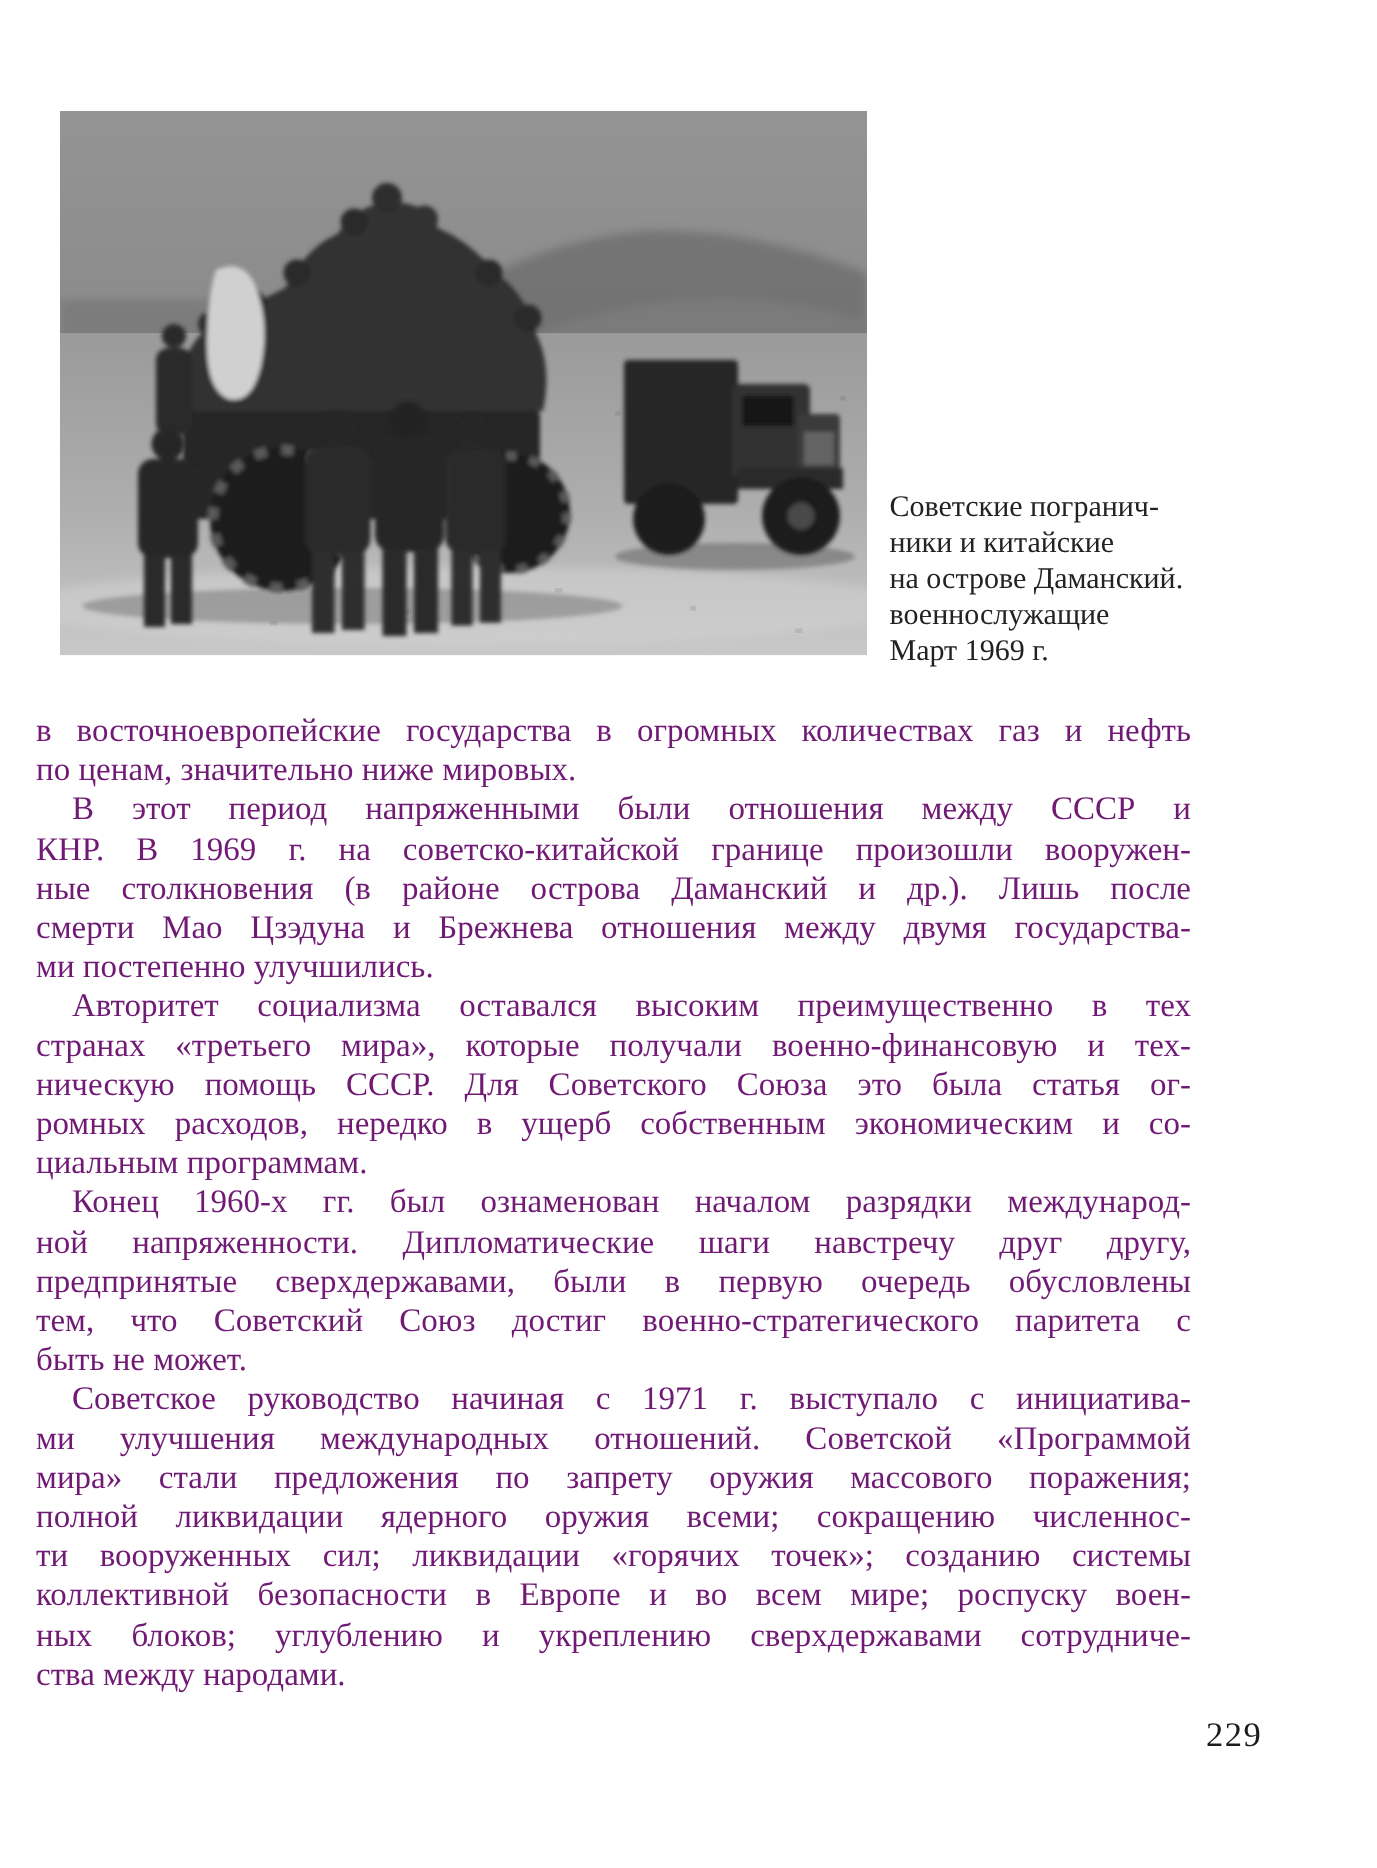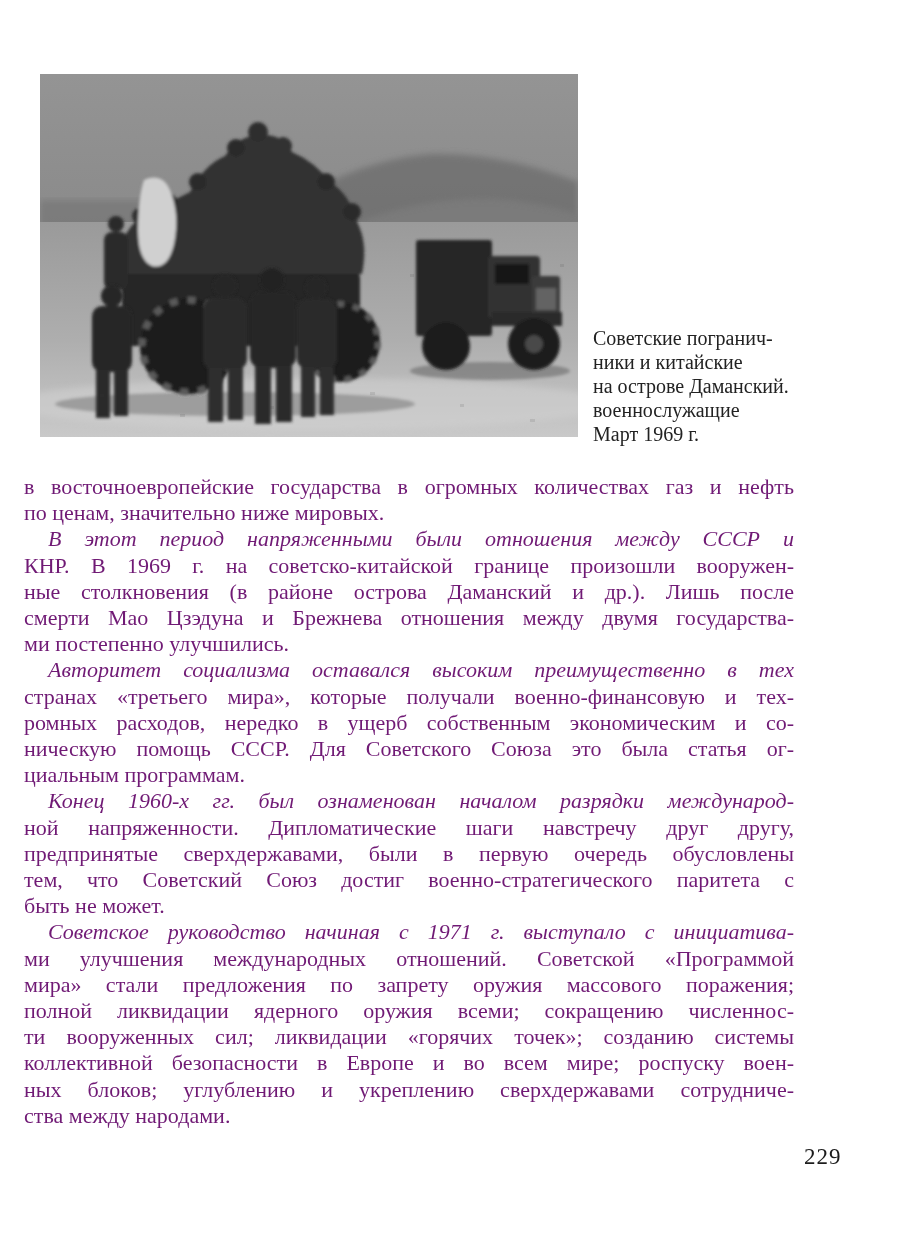--- a/index.html
+++ b/index.html
@@ -42,21 +42,21 @@
     left: 24px;
     top: 452px;
     width: 770px;
     font-size: 22px;
     line-height: 26.2px;
     color: #701a75;
     margin-top: 22px;
   }
   .tline { white-space: normal; }
   .jline { text-align: justify; text-align-last: justify; }
-  .tline.first-indent { text-indent: 24px; font-style: italic; }
+  .tline.first-indent { text-indent: 24px; }
   .page-number {
     position: absolute;
     left: 804px;
     top: 1144px;
     font-size: 23px;
     color: #1c1c1c;
     letter-spacing: 1px;
   }
 </style>
 </head>
@@ -192,22 +192,22 @@
       <div>
         <div class="tline jline first-indent">В этот период напряженными были отношения между СССР и</div>
         <div class="tline jline">КНР. В 1969 г. на советско-китайской границе произошли вооружен-</div>
         <div class="tline jline">ные столкновения (в районе острова Даманский и др.). Лишь после</div>
         <div class="tline jline">смерти Мао Цзэдуна и Брежнева отношения между двумя государства-</div>
         <div class="tline">ми постепенно улучшились.</div>
       </div>
       <div>
         <div class="tline jline first-indent">Авторитет социализма оставался высоким преимущественно в тех</div>
         <div class="tline jline">странах «третьего мира», которые получали военно-финансовую и тех-</div>
+        <div class="tline jline">ническую помощь СССР. Для Советского Союза это была статья ог-</div>
         <div class="tline jline">ромных расходов, нередко в ущерб собственным экономическим и со-</div>
-        <div class="tline jline">ническую помощь СССР. Для Советского Союза это была статья ог-</div>
         <div class="tline">циальным программам.</div>
       </div>
       <div>
         <div class="tline jline first-indent">Конец 1960-х гг. был ознаменован началом разрядки международ-</div>
         <div class="tline jline">ной напряженности. Дипломатические шаги навстречу друг другу,</div>
         <div class="tline jline">предпринятые сверхдержавами, были в первую очередь обусловлены</div>
         <div class="tline jline">тем, что Советский Союз достиг военно-стратегического паритета с</div>
         <div class="tline">быть не может.</div>
       </div>
       <div>

